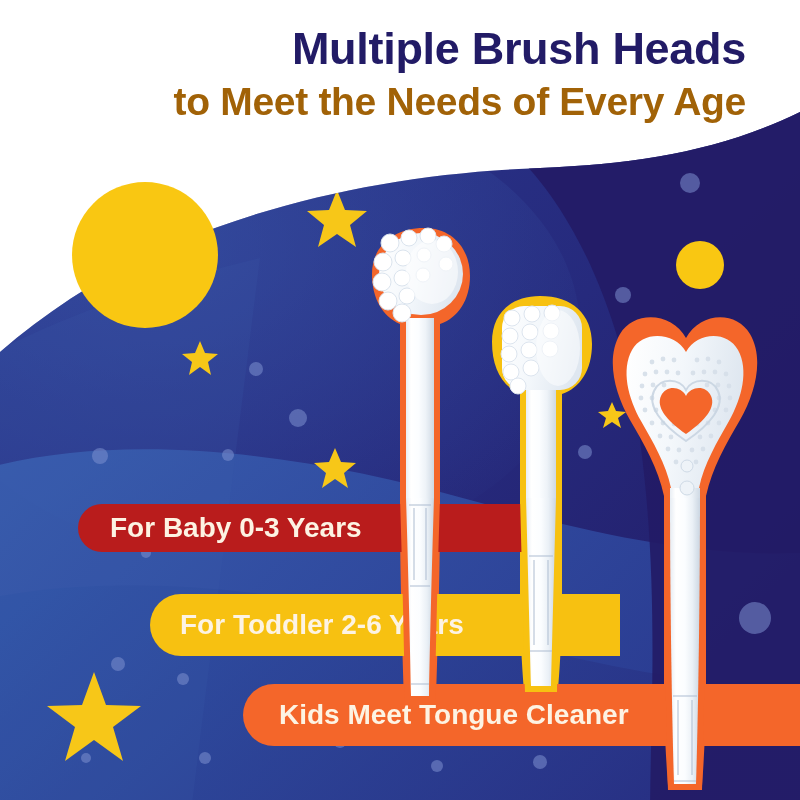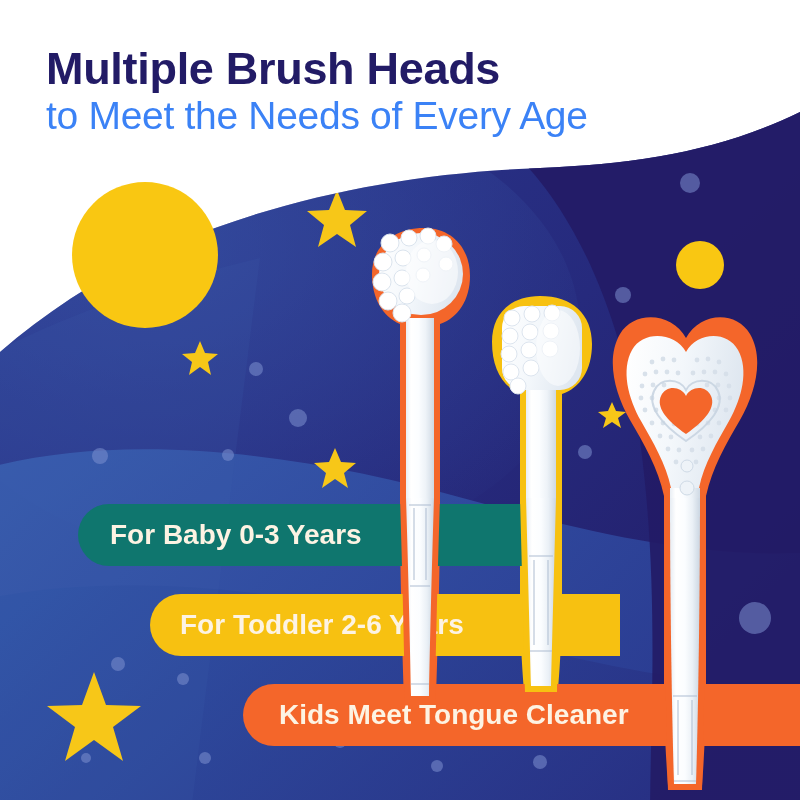--- a/index.html
+++ b/index.html
@@ -22,61 +22,62 @@
     inset: 0;
     width: 800px;
     height: 800px;
     display: block;
   }
 
   
   .headline {
     position: absolute;
     left: 46px;
-    top: 44px;
+    top: 24px;
     width: 700px;
     z-index: 40;
     pointer-events: none;
+    text-align: right;
   }
   .headline-line1 {
     font-size: 45px;
     font-weight: 700;
     color: #221b66;
     letter-spacing: -0.3px;
     line-height: 1.12;
     white-space: nowrap;
   }
   .headline-line2 {
     font-size: 39px;
-    font-weight: 400;
-    color: #3b82f6;
+    font-weight: 700;
+    color: #a16207;
     letter-spacing: -0.3px;
     line-height: 1.12;
-    margin-top: 0;
+    margin-top: 6px;
     white-space: nowrap;
   }
 
   
   .banner {
     position: absolute;
     display: flex;
     align-items: center;
     box-sizing: border-box;
     color: #fdf3e3;
     font-weight: 700;
     white-space: nowrap;
   }
   .banner-label { display: block; }
 
   #banner-0 {
     left: 78px;
     top: 504px;
     width: 480px;
-    height: 62px;
-    background: #0f766e;
+    height: 48px;
+    background: #b91c1c;
     border-radius: 31px 0 0 31px;
     padding-left: 32px;
     font-size: 28px;
     z-index: 25;
   }
   #banner-1 {
     left: 150px;
     top: 594px;
     width: 470px;
     height: 62px;

